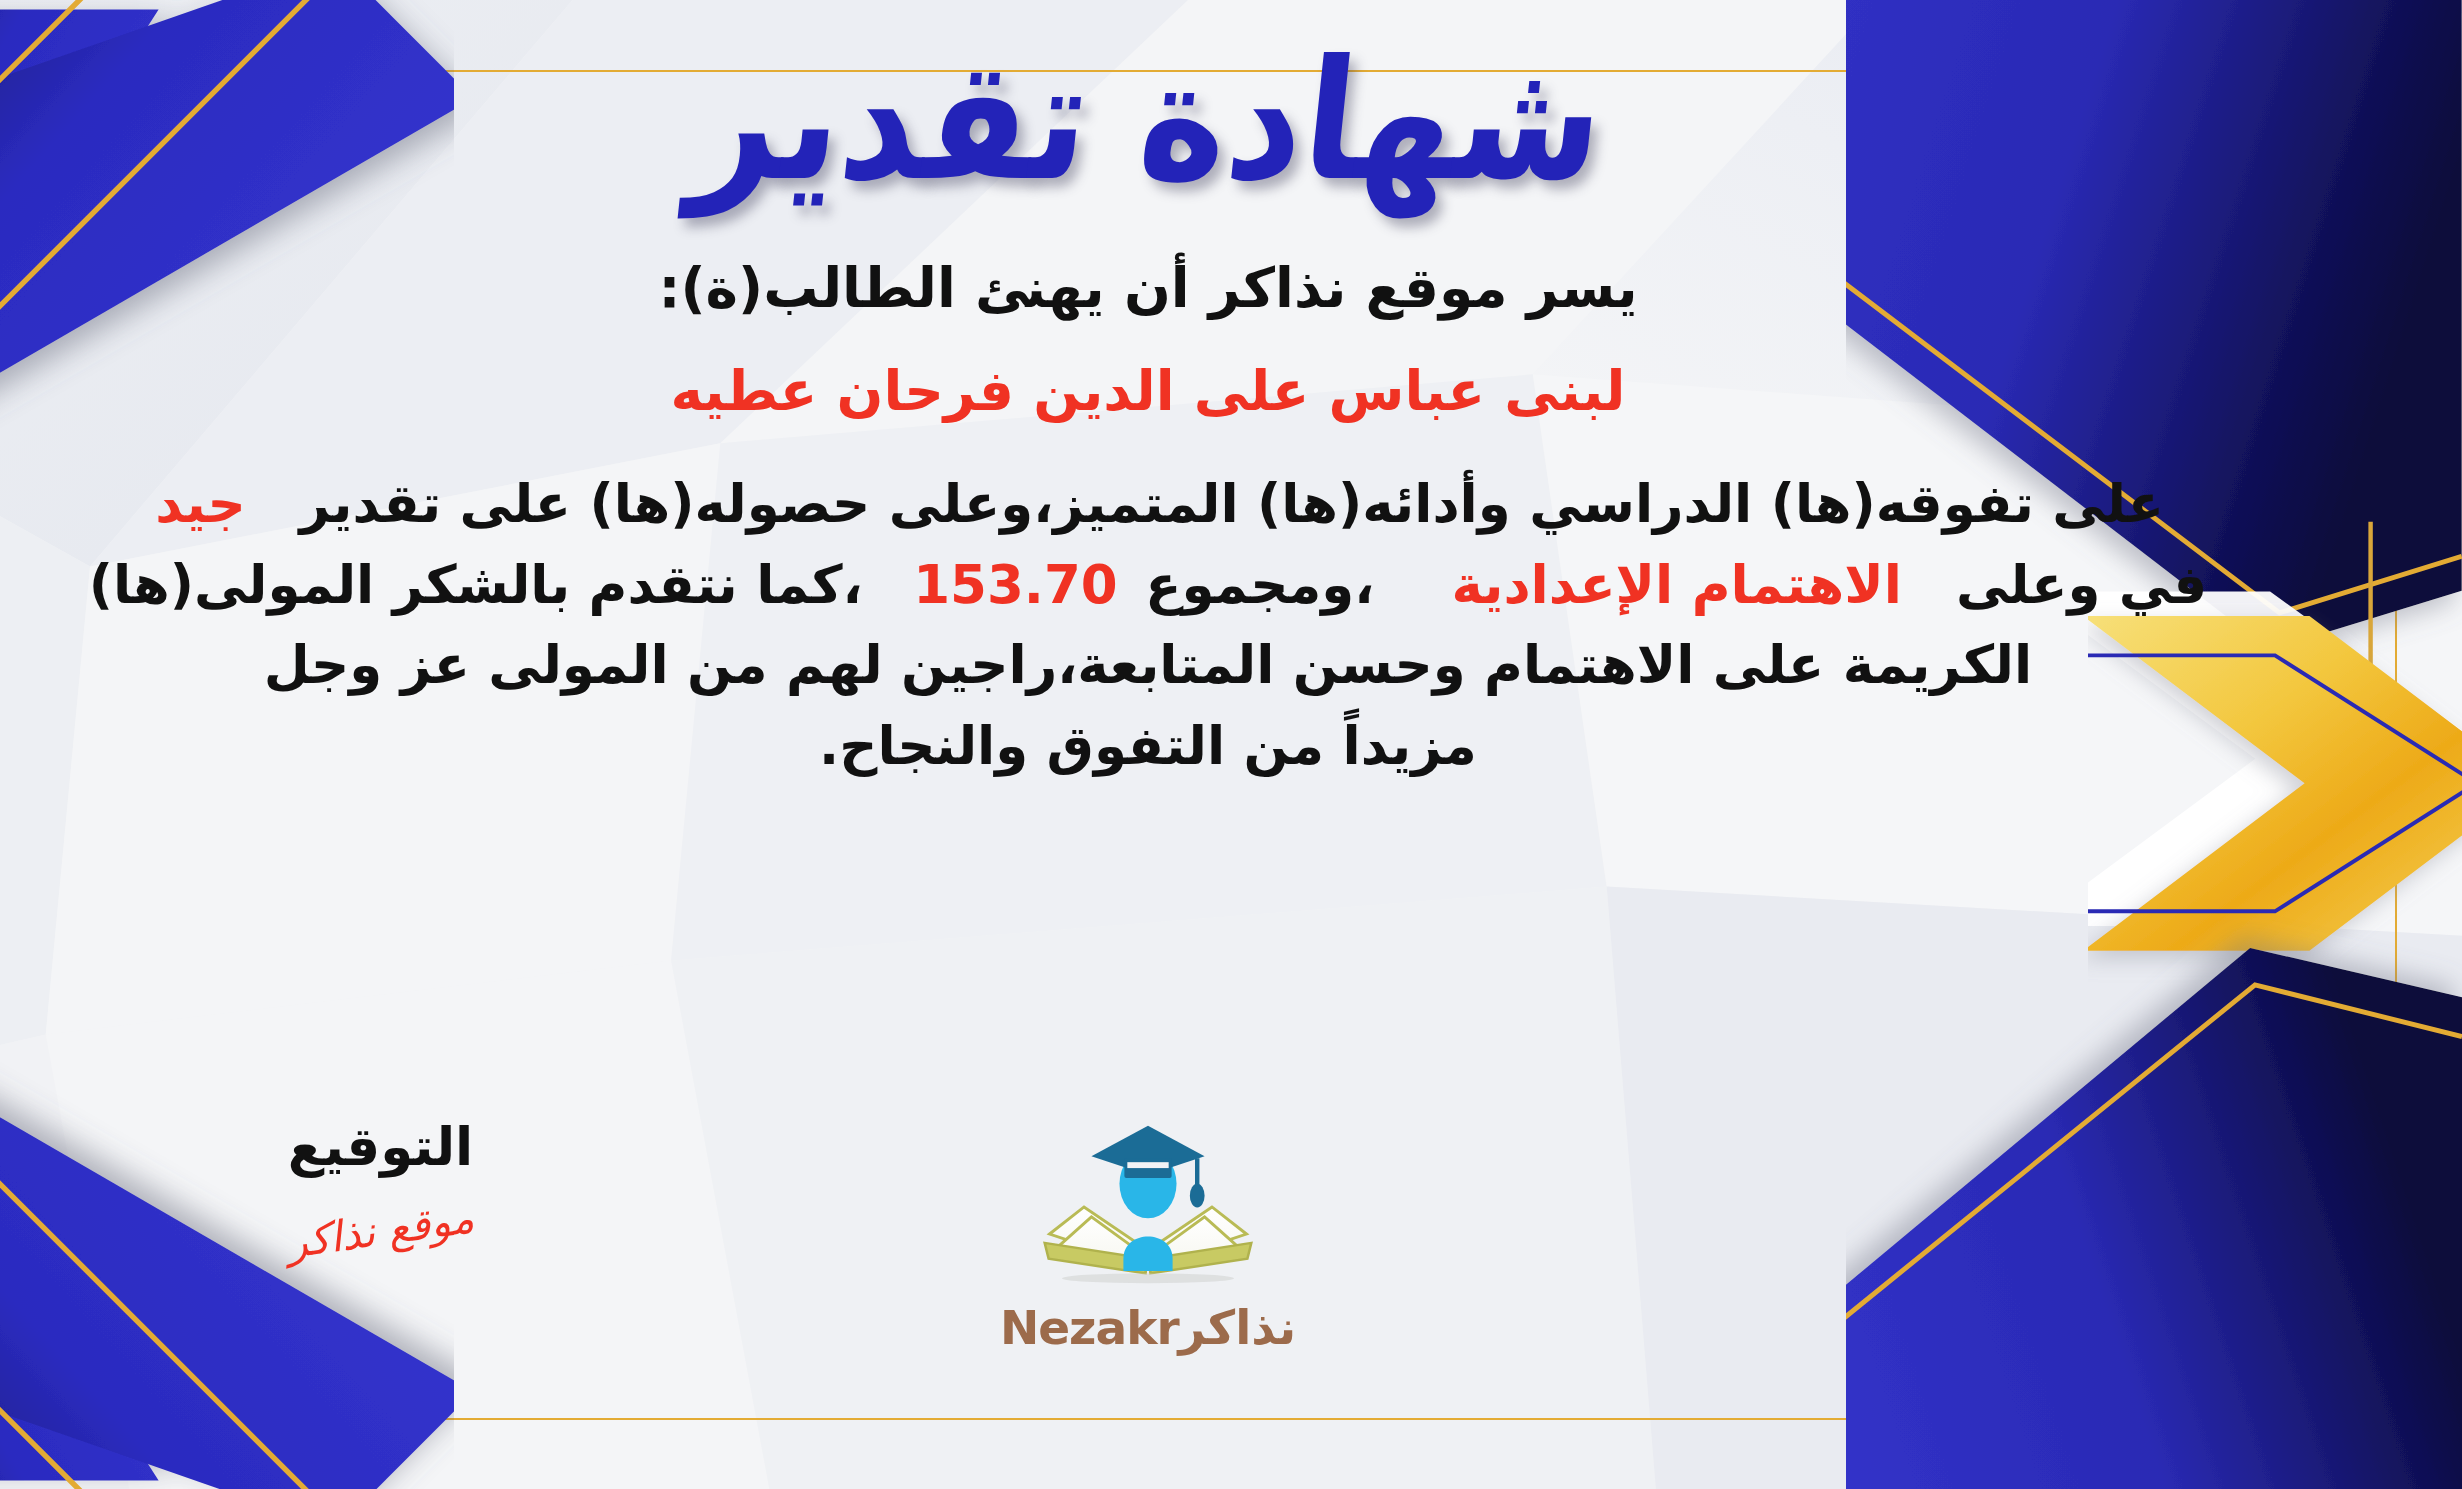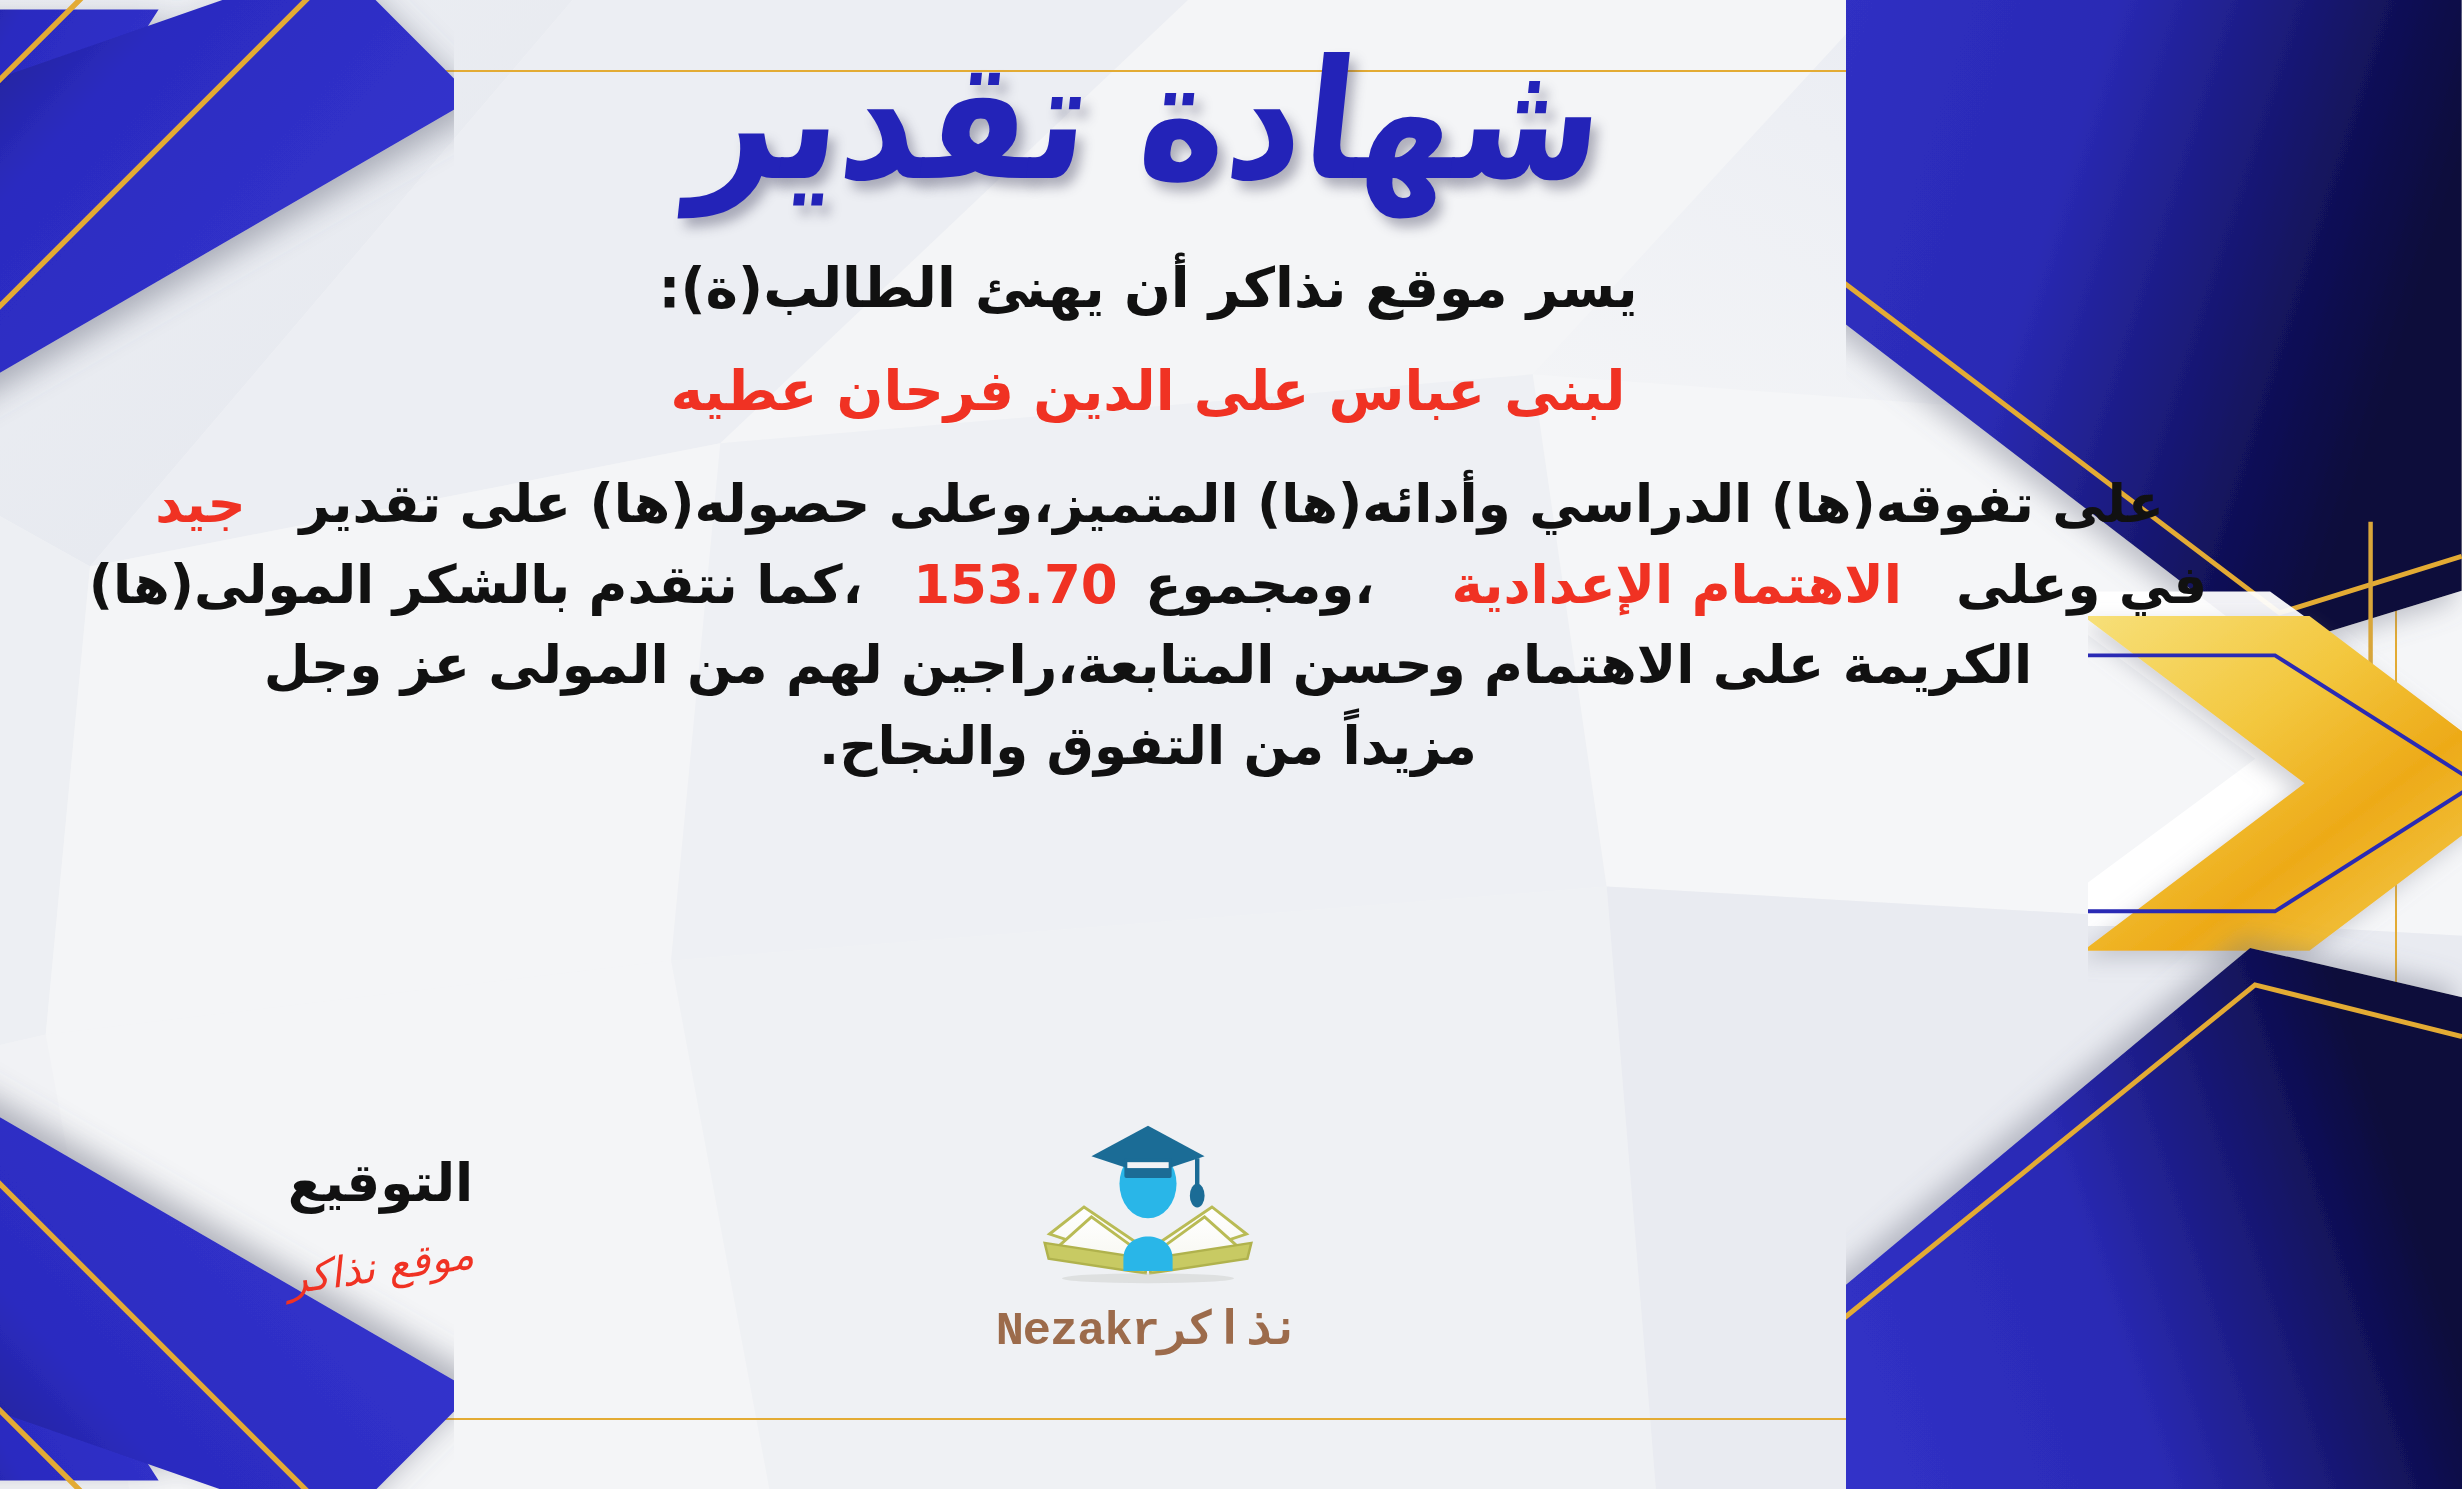--- a/index.html
+++ b/index.html
@@ -94,21 +94,20 @@
     position:absolute;
     left:0;right:0;bottom:98px;
     z-index:7;
     height:276px;
   }
   .sig-wrap{
     position:absolute;
     left:389px;top:0;
     width:315px;
     text-align:center;
-    margin-top:36px;
   }
   .sig-label{
     font-size:53px;font-weight:700;color:#111;
     direction:rtl;
   }
   .sig-mark{
     margin-top:28.6px;
     font-size:42px;
     color:#f03223;
     font-family:"DejaVu Serif","Liberation Serif",serif;
@@ -117,21 +116,20 @@
     display:inline-block;
     direction:rtl;
   }
 
   .logo{
     position:absolute;
     left:50%;top:-4.9px;
     transform:translateX(-50%);
     width:374px;
     text-align:center;
-    font-family:Liberation Mono, monospace;
   }
   .logo svg{display:block;margin:0 auto;}
   .logo-text{
     margin-top:2px;
     font-size:47px;
     font-weight:800;
     color:#9c6b4b;
     direction:rtl;
     letter-spacing:-1px;
     white-space:nowrap;

